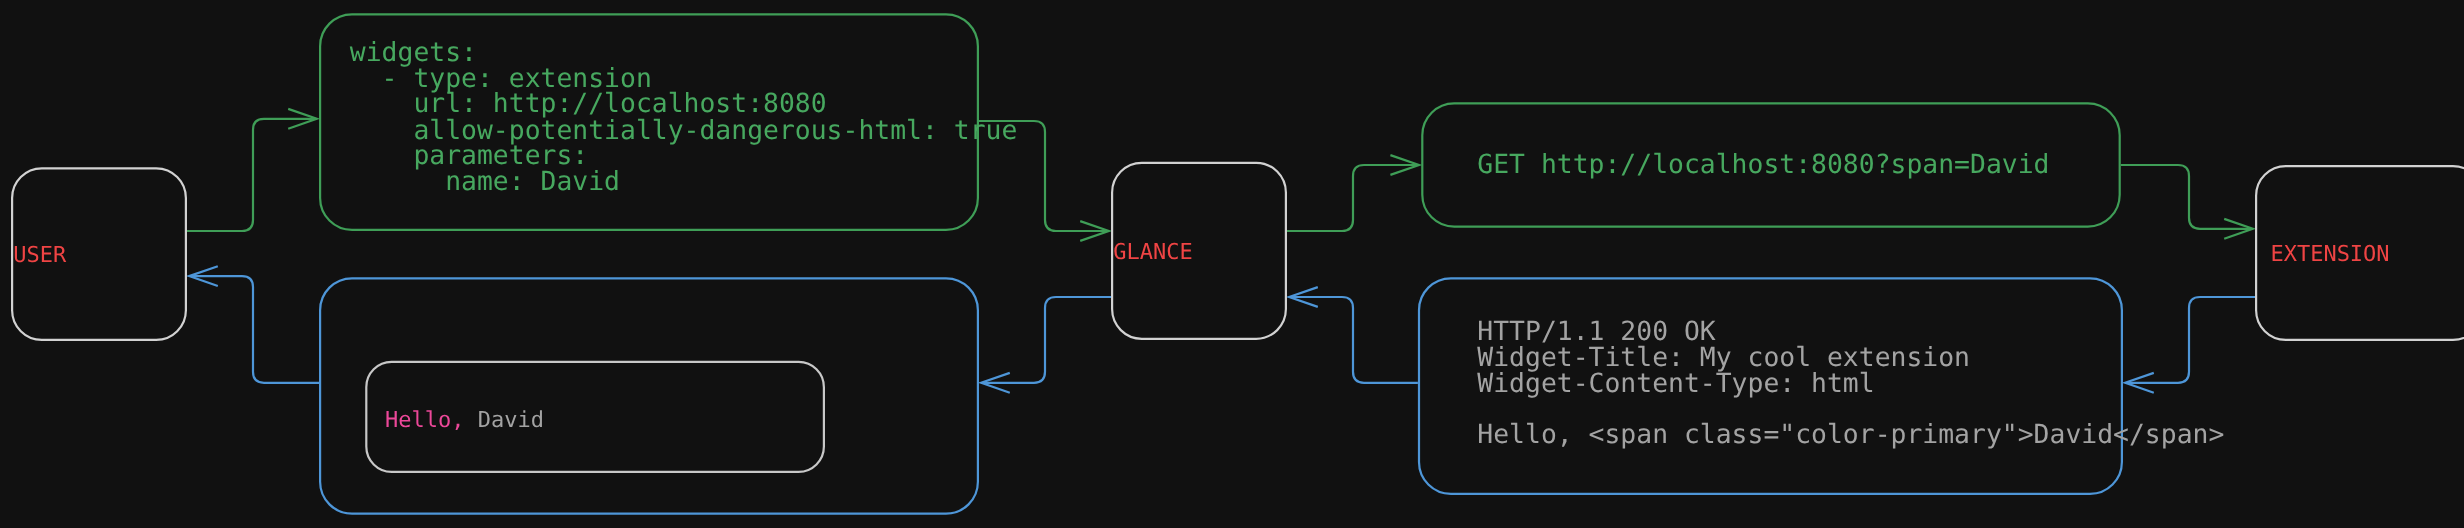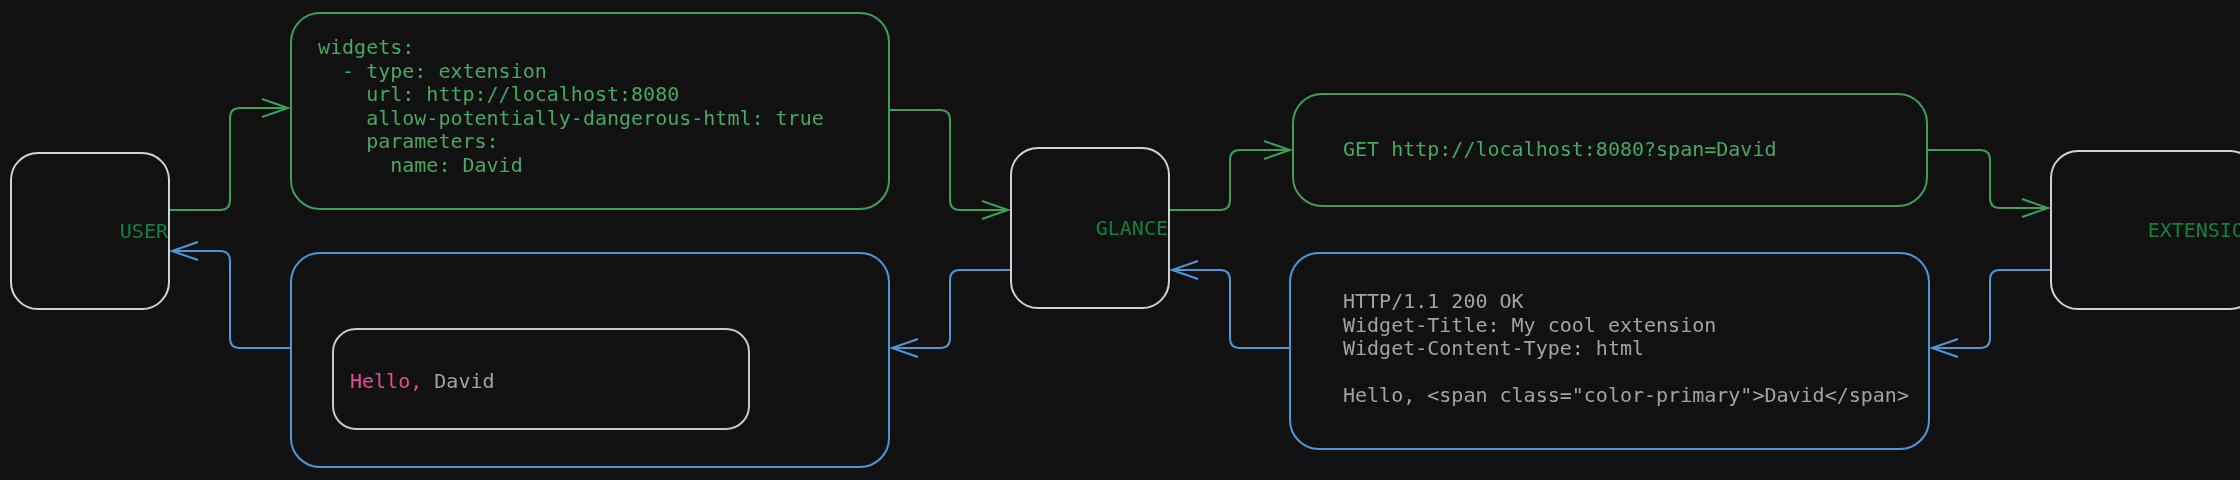--- a/index.html
+++ b/index.html
@@ -7,37 +7,37 @@
     position:relative;
     width:2240px;height:480px;
     background:#111111;
     font-family:"DejaVu Sans Mono","Liberation Mono",monospace;
     overflow:hidden;
   }
   .node{
     position:absolute;
     border:2px solid #d2d2d2;
     border-radius:28px;
-    display:flex;align-items:center;justify-content:flex-end;
-    color:#15803d;font-size:20px;
+    display:flex;align-items:center;justify-content:flex-start;
+    color:#ef4444;font-size:20px;
     box-sizing:border-box;
   }
   .codebox{
     position:absolute;
     border:2px solid;
     border-radius:30px;
     box-sizing:border-box;
     background:transparent;
   }
   .codebox.green{border-color:#3f9e57;}
   .codebox.blue{border-color:#4e96d8;}
   pre.code{
     position:absolute;margin:0;
     font-family:"DejaVu Sans Mono","Liberation Mono",monospace;
-    font-size:20px;line-height:23.5px;
+    font-size:24px;line-height:23.5px;
     white-space:pre;
   }
   .green-text{color:#47a85f;}
   .blue-text{color:#a3a3a3;}
   .white-text{color:#ec4899;}
   .orange-text{color:#a3a3a3;}
   .widget-title{
     position:absolute;
     font-size:20px;color:#d2d2d2;letter-spacing:1px;
   }

